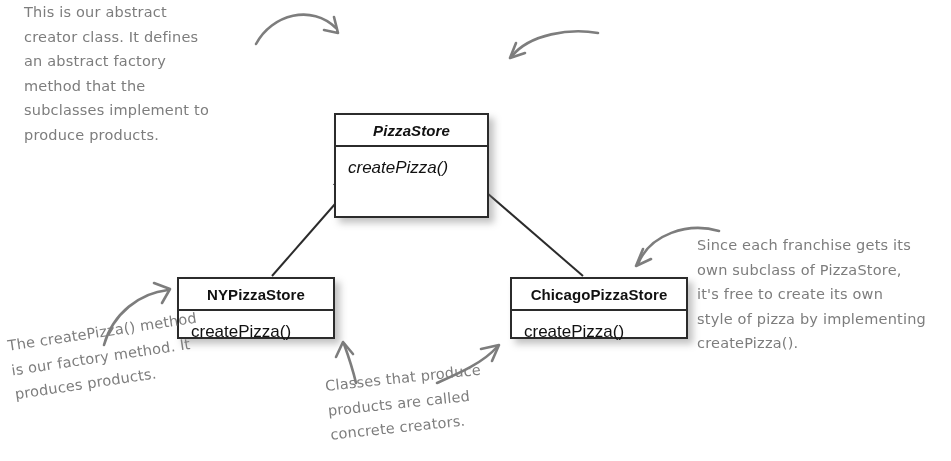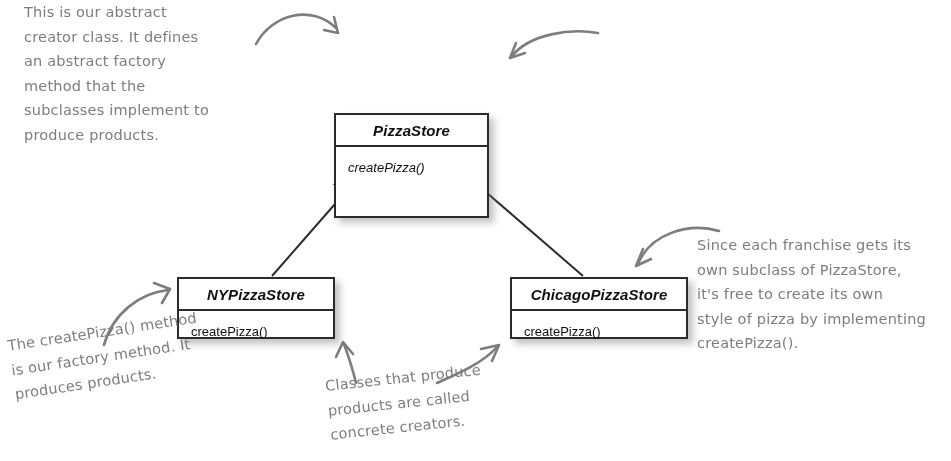--- a/index.html
+++ b/index.html
@@ -25,28 +25,27 @@
     box-sizing: border-box;
   }
   .uml-title {
     text-align: center;
     font-size: 15px;
     font-weight: bold;
     color: #111111;
     padding: 7px 4px 6px 4px;
     border-bottom: 2px solid #2b2b2b;
     letter-spacing: 0.1px;
-    font-style: italic;
   }
   .uml-title.italic { font-style: italic; }
   .uml-body {
     padding: 10px 0 6px 12px;
   }
   .uml-method {
-    font-size: 13px;
+    font-size: 17px;
     color: #111111;
     line-height: 22px;
     white-space: nowrap;
   }
   .uml-method.italic { font-style: italic; }
 
   #box-pizzastore { left: 334px; top: 67px;  width: 155px; height: 105px; margin-top: 46px; }
   #box-nypizzastore { left: 177px; top: 277px; width: 158px; height: 62px; }
   #box-chicagopizzastore { left: 510px; top: 277px; width: 178px; height: 62px; }
 

